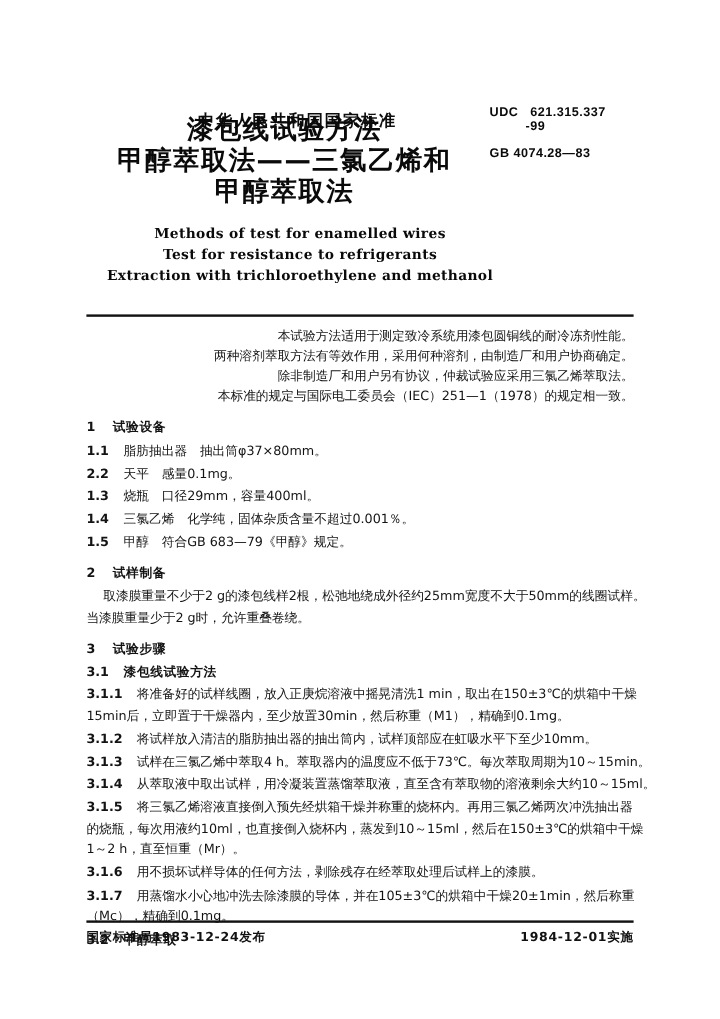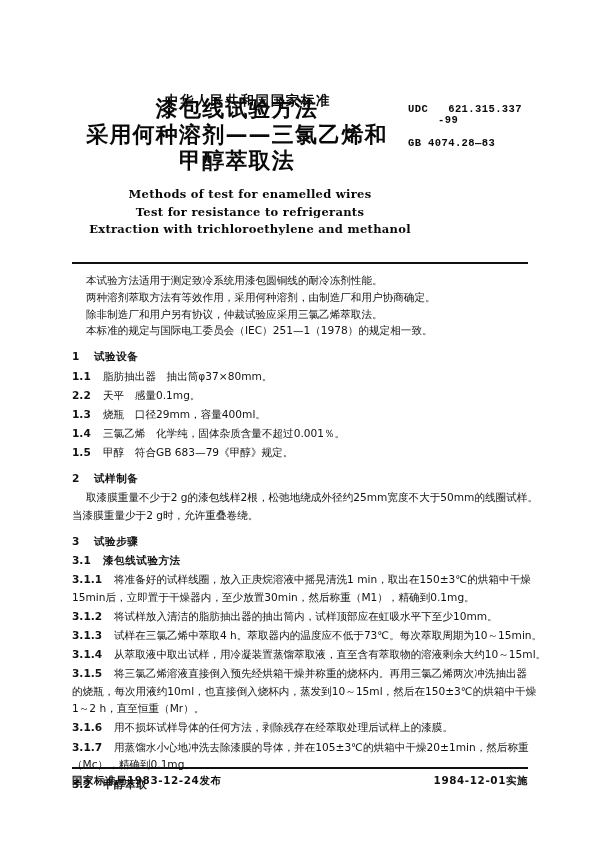--- a/index.html
+++ b/index.html
@@ -57,23 +57,23 @@
     font-weight: bold;
     letter-spacing: 1.2px;
     line-height: 26px;
     color: #0a0a0a;
     white-space: nowrap;
   }
 
   .code-block {
     position: absolute;
     left: 408px;
-    top: 103px;
+    top: 88px;
     width: 160px;
-    font-family: Liberation Mono, monospace;
+    font-family: Liberation Sans, sans-serif;
     font-weight: bold;
     font-size: 10.5px;
     color: #0a0a0a;
     letter-spacing: 0.4px;
   }
   .udc-row {
     white-space: nowrap;
   }
   .udc-sub {
     margin-left: 30px;
@@ -118,20 +118,21 @@
     left: 72px;
     top: 272px;
     width: 456px;
     font-size: 10.6px;
     line-height: 16.6px;
     color: #131313;
   }
 
   .intro-para {
     margin: 0 0 9px 0;
+    text-align: right;
   }
   .intro-line {
     margin: 0;
     padding: 0 0 0 14px;
     white-space: nowrap;
     line-height: 16.8px;
   }
 
   .section {
     margin: 0;
@@ -217,21 +218,21 @@
 <body>
 
 <div class="page">
 
   <div class="header-zone">
 
     <div class="nat-std-line">中华人民共和国国家标准</div>
 
     <div class="title-block">
       <div class="title-line">漆包线试验方法</div>
-      <div class="title-line">采用何种溶剂——三氯乙烯和</div>
+      <div class="title-line">甲醇萃取法——三氯乙烯和</div>
       <div class="title-line">甲醇萃取法</div>
     </div>
 
     <div class="code-block">
       <div class="udc-row">
         <span>UDC</span>
         &nbsp;
         <span>621.315.337</span>
       </div>
       <div class="udc-sub">-99</div>

